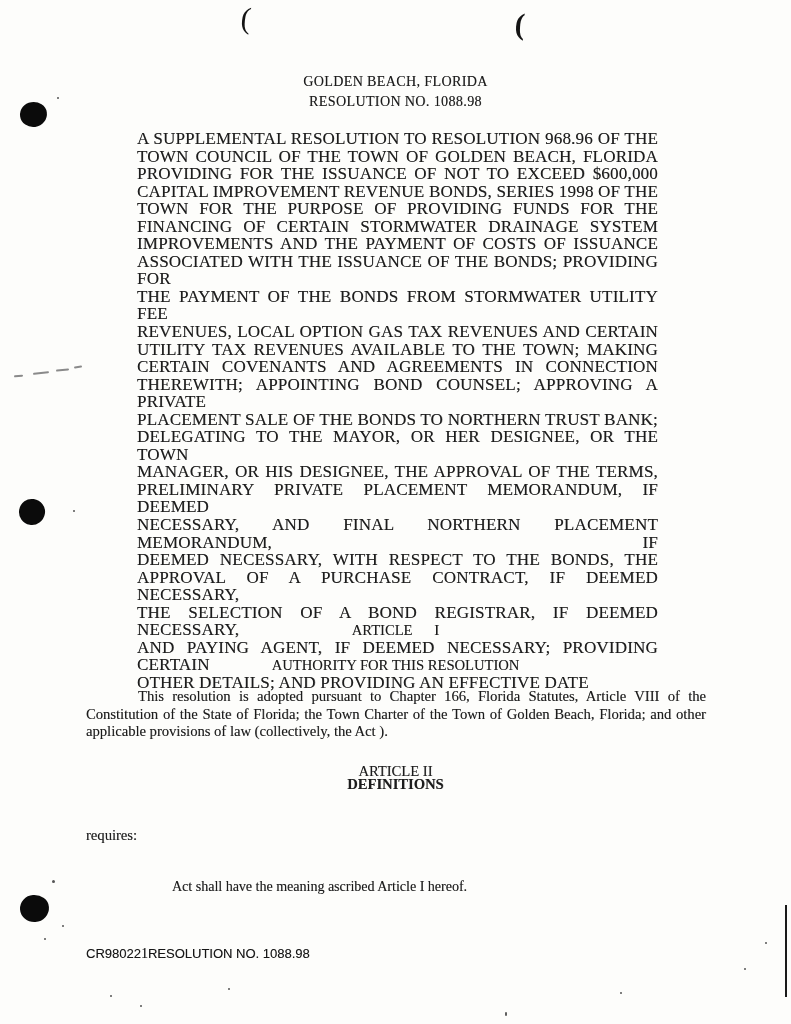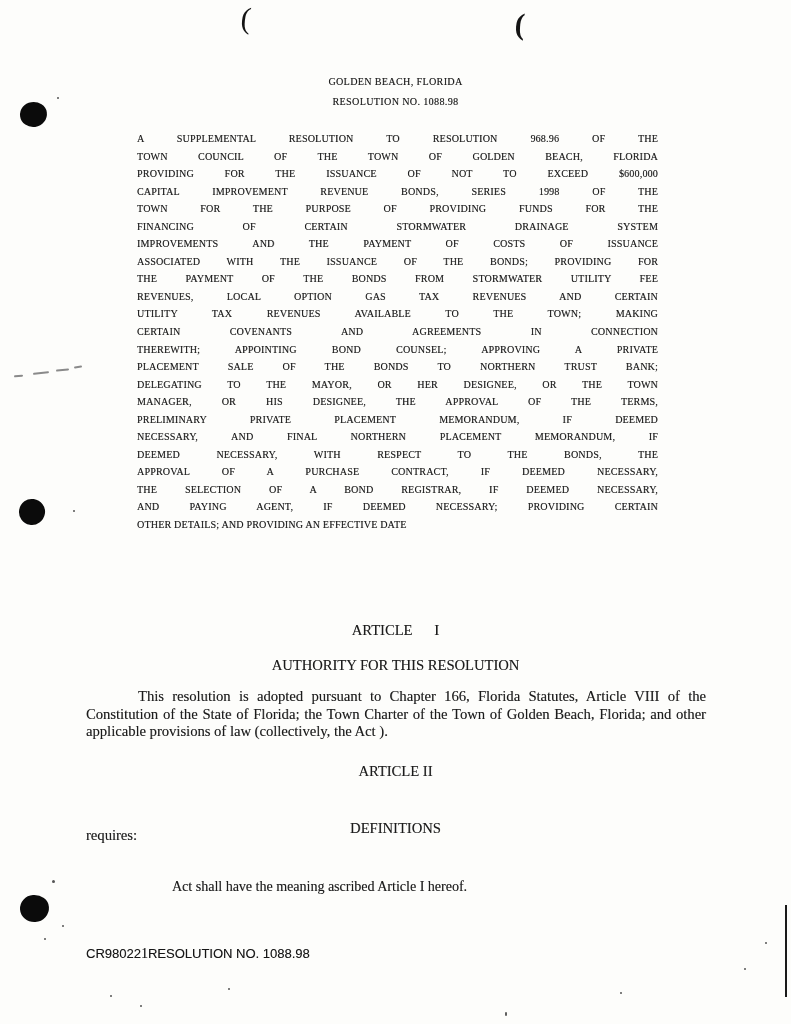--- a/index.html
+++ b/index.html
@@ -54,30 +54,30 @@
     background: #1a1a1a;
   }
 
   .speck { position: absolute; background: #555; border-radius: 50%; }
 
   
   .doc-title {
     position: absolute;
     left: 0; top: 72px; width: 791px;
     text-align: center;
-    font-size: 10px;
+    font-size: 14px;
     line-height: 19.5px;
     letter-spacing: 0.4px;
     text-shadow: 0.3px 0.3px 0 rgba(20,20,20,0.45);
   }
 
   .res-block {
     position: absolute;
     left: 137px; top: 130px; width: 521px;
-    font-size: 10px;
+    font-size: 17px;
     line-height: 17.55px;
     letter-spacing: 0.2px;
     text-shadow: 0.3px 0.3px 0 rgba(20,20,20,0.45);
   }
   .res-block .res-line { text-align: justify; text-align-last: justify; white-space: normal; }
   .res-block .res-line:last-child { text-align-last: left; }
 
   .para {
     position: absolute;
     left: 86px; width: 620px;
@@ -95,21 +95,21 @@
     left: 0; width: 791px;
     text-align: center;
     font-size: 14.6px;
     white-space: pre;
     text-shadow: 0.3px 0.3px 0 rgba(20,20,20,0.4);
   }
   .art1-head  { top: 622px; }
   .art1-sub   { top: 657px; }
   .art1-body  { top: 688px; }
   .art2-head  { top: 763px; }
-  .art2-sub   { top: 820px; }
+  .art2-sub   { top: 776px; font-weight: bold; }
 
   .sec-para { top: 827px; }
   .sec-line1 { text-align: justify; text-align-last: justify; }
   .sec-num  { margin-right: 9px; }
   .sec-term { text-decoration: underline; text-underline-offset: 2px; margin-right: 7px; }
 
   .definition-line {
     position: absolute;
     left: 172px; top: 879px;
     font-size: 14px;

